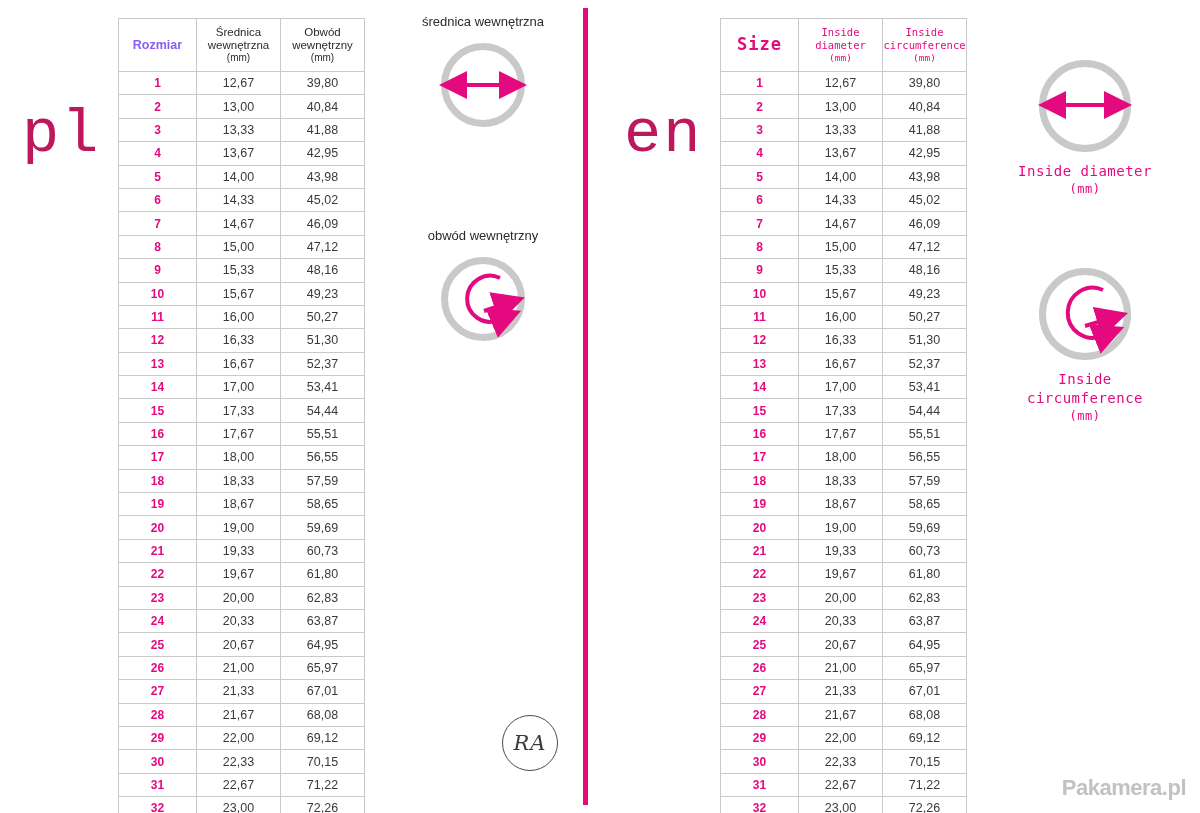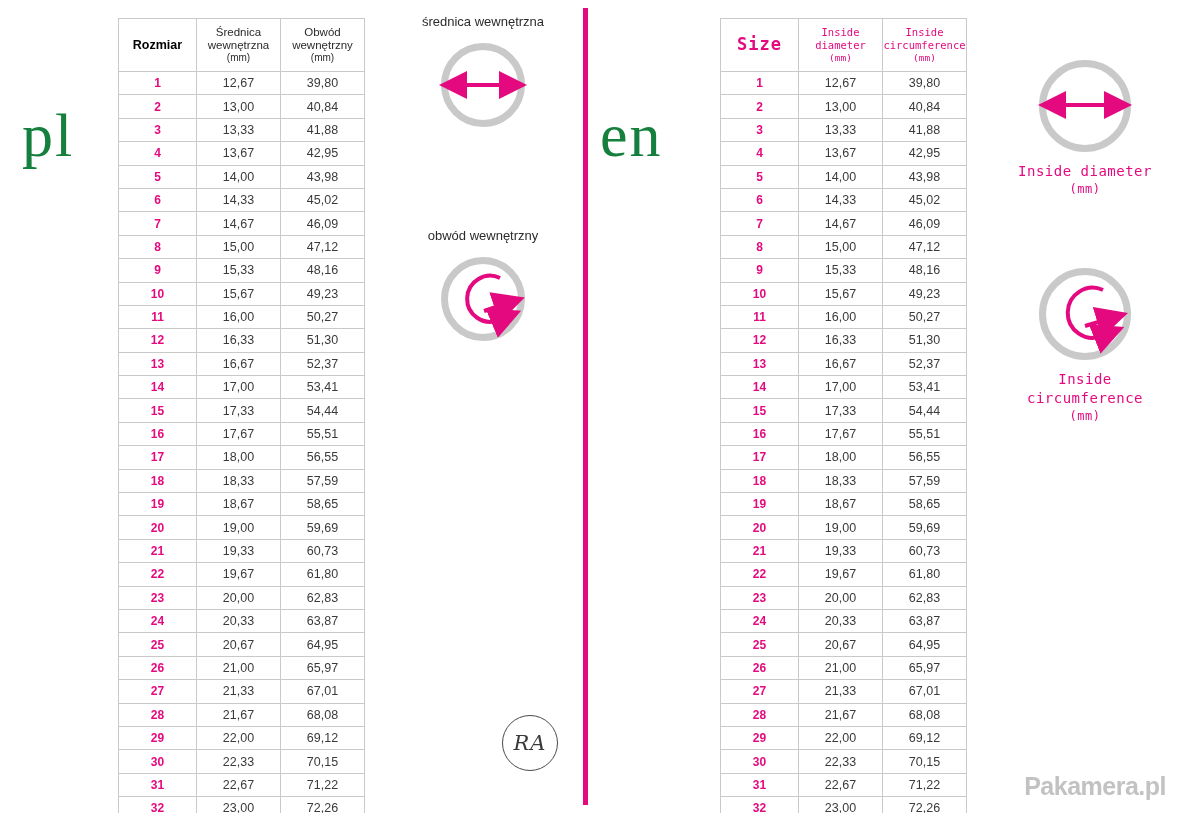--- a/index.html
+++ b/index.html
@@ -25,28 +25,28 @@
     left: 583px;
     top: 8px;
     width: 5px;
     height: 797px;
     background: #e5097f;
   }
 
   
   .lang-label {
     position: absolute;
-    font-family: Liberation Serif, serif;
+    font-family: Liberation Mono, monospace;
     font-size: 62px;
-    color: #15803d;
+    color: #be185d;
     letter-spacing: 2px;
     line-height: 1;
   }
   .lang-pl { left: 22px; top: 104px; }
-  .lang-en { left: 600px; top: 104px; }
+  .lang-en { left: 624px; top: 104px; }
 
   
   .size-table {
     position: absolute;
     border-collapse: collapse;
     table-layout: fixed;
   }
   .size-table.pl { left: 118px; top: 18px; }
   .size-table.en { left: 720px; top: 18px; }
 
@@ -71,21 +71,21 @@
   .size-table col.c-cir  { width: 84px; }
 
   td.size-cell {
     color: #e5097f;
     font-weight: bold;
     font-size: 12px;
   }
 
   
   .pl th.h-size {
-    color: #000000;
+    color: #8b5cf6;
     font-size: 12.5px;
     font-weight: bold;
   }
   .pl th.h-col {
     color: #2b2b2b;
     font-size: 11.5px;
   }
   .pl th .unit { font-size: 10px; display: block; }
 
   
@@ -164,24 +164,24 @@
     font-size: 21px;
     color: #3a3a3a;
     letter-spacing: 1px;
     box-sizing: border-box;
     font-style: italic;
   }
 
   
   .watermark {
     position: absolute;
-    right: 34px;
+    right: 14px;
     bottom: 12px;
     font-family: "Liberation Sans", sans-serif;
-    font-size: 25px;
+    font-size: 22px;
     font-weight: bold;
     color: #c2c2c2;
     letter-spacing: -0.5px;
   }
 </style>
 </head>
 <body>
 
 <div class="page">
 

